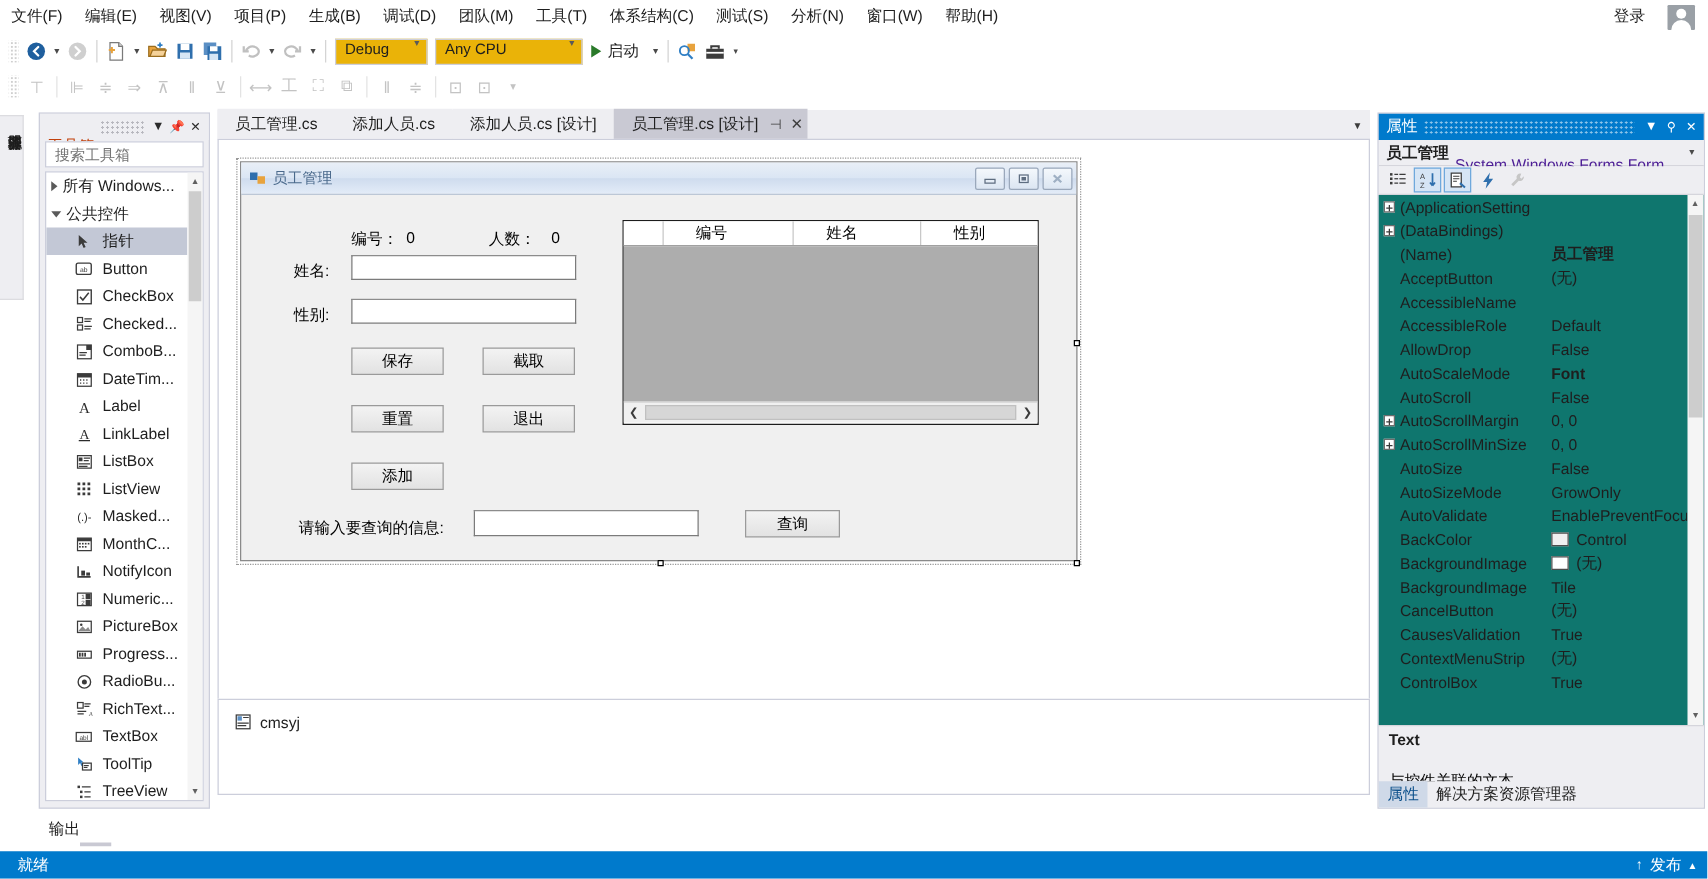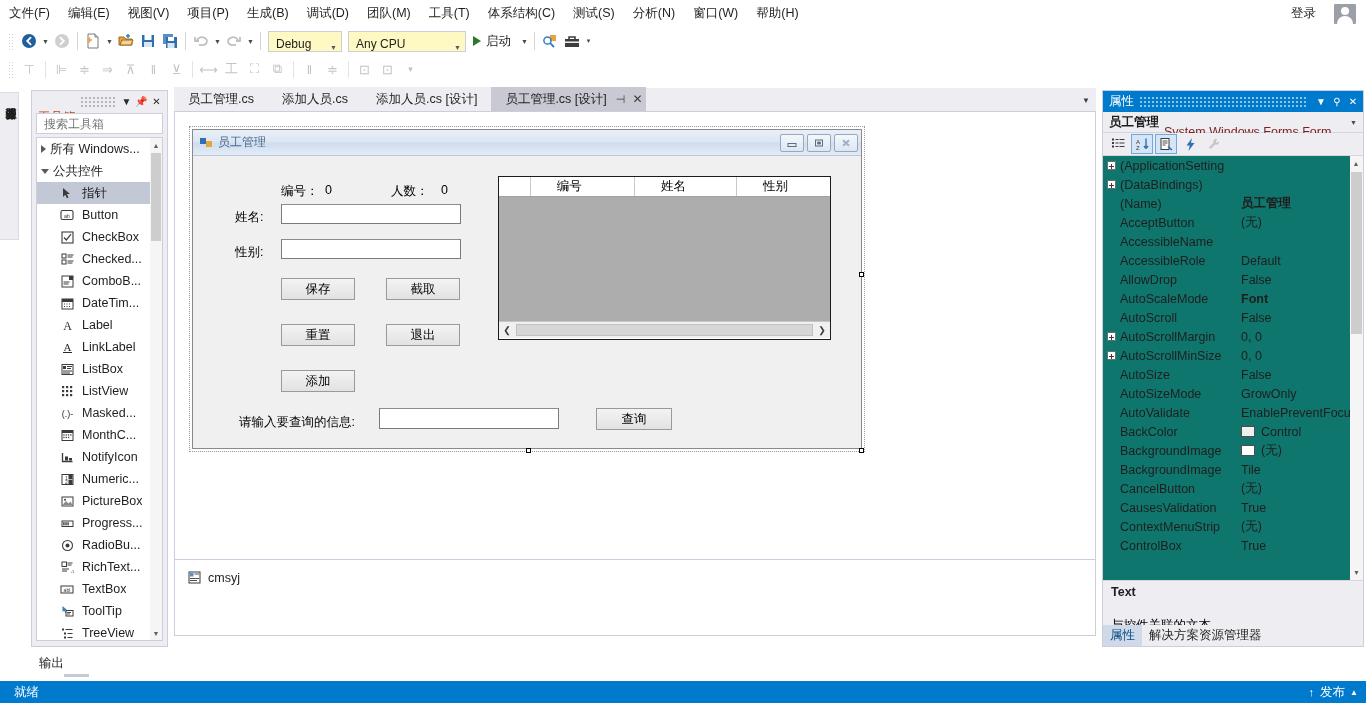--- a/index.html
+++ b/index.html
@@ -45,22 +45,22 @@
   }
   .grip { width: 8px; height: 18px; margin: 0 3px;
     background-image: radial-gradient(#bfbfbf 1px, transparent 1px);
     background-size: 3px 3px; background-position: 1px 1px; opacity: .75; }
   .tb-sep { width: 1px; height: 18px; background: #d4d4d4; margin: 0 4px; }
   .tb-btn { width: 22px; height: 22px; display: flex; align-items: center; justify-content: center;
             position: relative; cursor: default; }
   .tb-drop { width: 11px; height: 22px; display: flex; align-items: center; justify-content: center;
              font-size: 7px; color: #4a4a4a; cursor: default; }
   .combo {
-    height: 21px; border: 1px solid #cccedb; background: #fef9c3; display: flex;
-    align-items: flex-end; padding: 0 4px 0 7px; font-size: 12px; margin: 0 3px; cursor: default;
+    height: 21px; border: 1px solid #cccedb; background: #eab308; display: flex;
+    align-items: flex-start; padding: 0 4px 0 7px; font-size: 12px; margin: 0 3px; cursor: default;
   }
   .combo .cv { flex: 1; white-space: nowrap; }
   .combo .carrow { font-size: 7px; color: #5a5a5a; padding-left: 8px; }
   .start-btn { display: flex; align-items: center; padding: 2px 4px 2px 4px; cursor: default; }
   .tri-right { width: 0; height: 0; border-left: 8px solid #2a7a2a;
                border-top: 5px solid transparent; border-bottom: 5px solid transparent; margin-right: 5px; }
   .start-lbl { font-size: 12.5px; color: #1e1e1e; margin-right: 4px; }
 
   
   .toolbar2 {
@@ -215,21 +215,21 @@
   .props-head .dots { flex: 1; height: 10px; margin: 0 5px;
     background-image: radial-gradient(rgba(255,255,255,.55) 1px, transparent 1px);
     background-size: 4px 4px; background-position: 0 3px; }
   .props-head .ic { width: 16px; height: 17px; display: flex; align-items: center; justify-content: center;
                     font-size: 10px; color: #fff; cursor: default; }
   .props-obj {
     height: 21px; display: flex; align-items: center; padding: 0 2px 0 6px;
     background: #eeeef2; border-bottom: 1px solid #d5d5dc;
   }
   .props-obj .nm { font-size: 12.5px; font-weight: bold; color: #1e1e1e; margin-right: 5px; }
-  .props-obj .ty { font-size: 12.5px; color: #7f1d1d; flex: 1; white-space: nowrap; overflow: hidden; margin-top: 20px; }
+  .props-obj .ty { font-size: 12.5px; color: #4c1d95; flex: 1; white-space: nowrap; overflow: hidden; margin-top: 20px; }
   .props-obj .ar { font-size: 7px; color: #4a4a4a; padding: 0 4px; }
   .props-tools {
     height: 23px; display: flex; align-items: center; padding-left: 4px; background: #eeeef2;
     border-bottom: 1px solid #d5d5dc;
   }
   .pt { width: 22px; height: 20px; display: flex; align-items: center; justify-content: center;
         margin-right: 2px; cursor: default; }
   .pt.on { background: #d6e5f5; border: 1px solid #6fa8dc; }
   .pt svg { display: block; }
   .pgrid { flex: 1; background: #0f766e; position: relative; overflow: hidden; }

